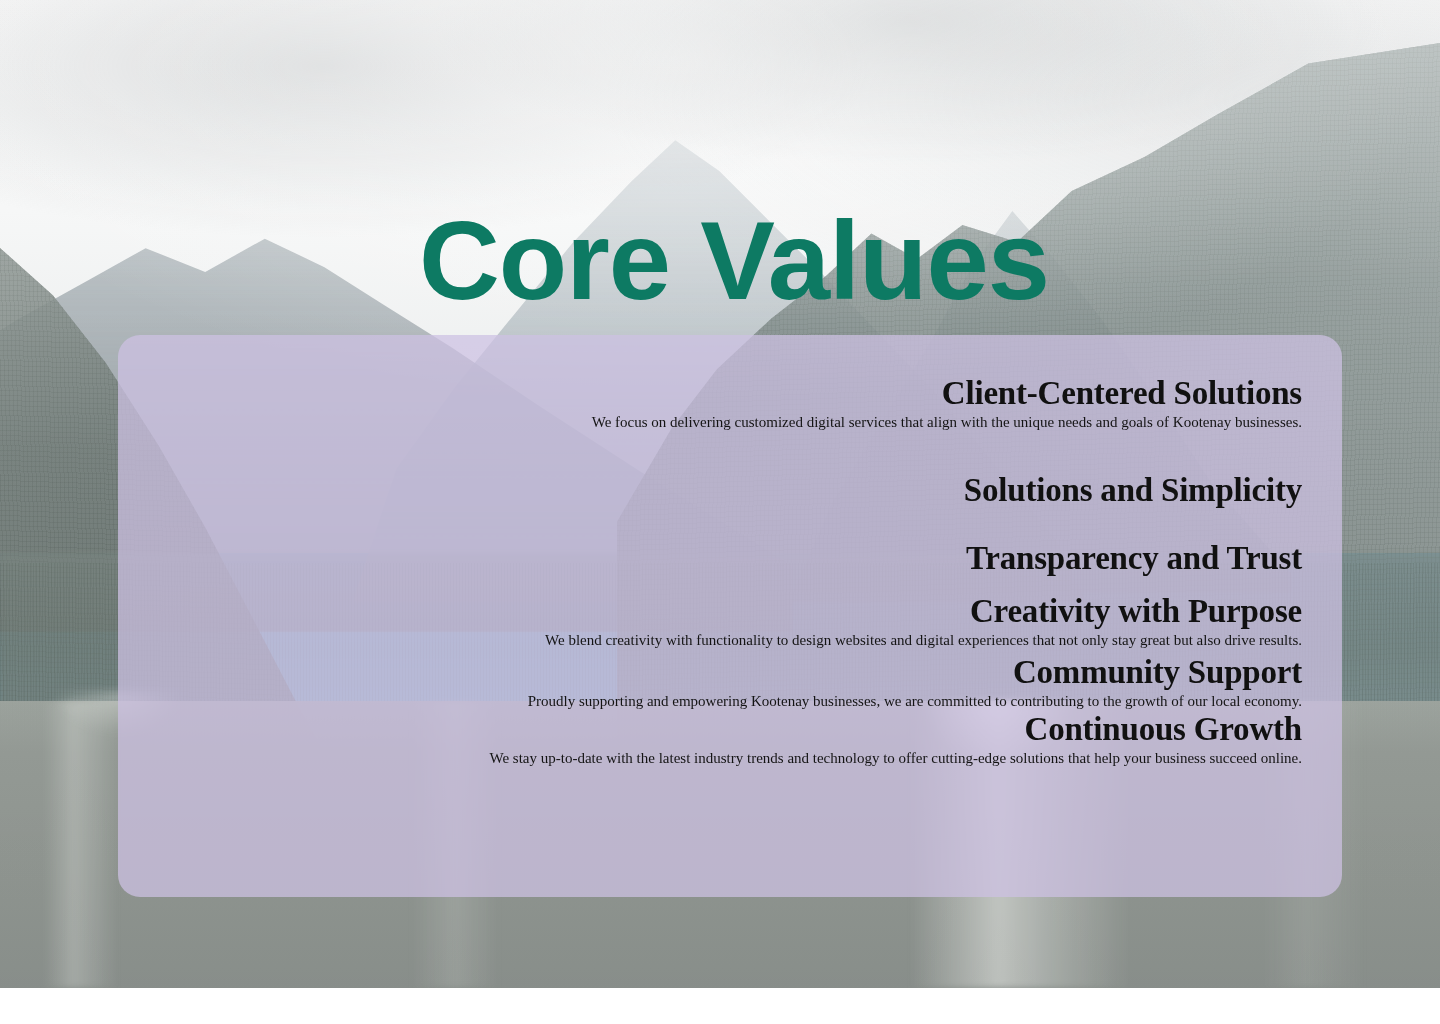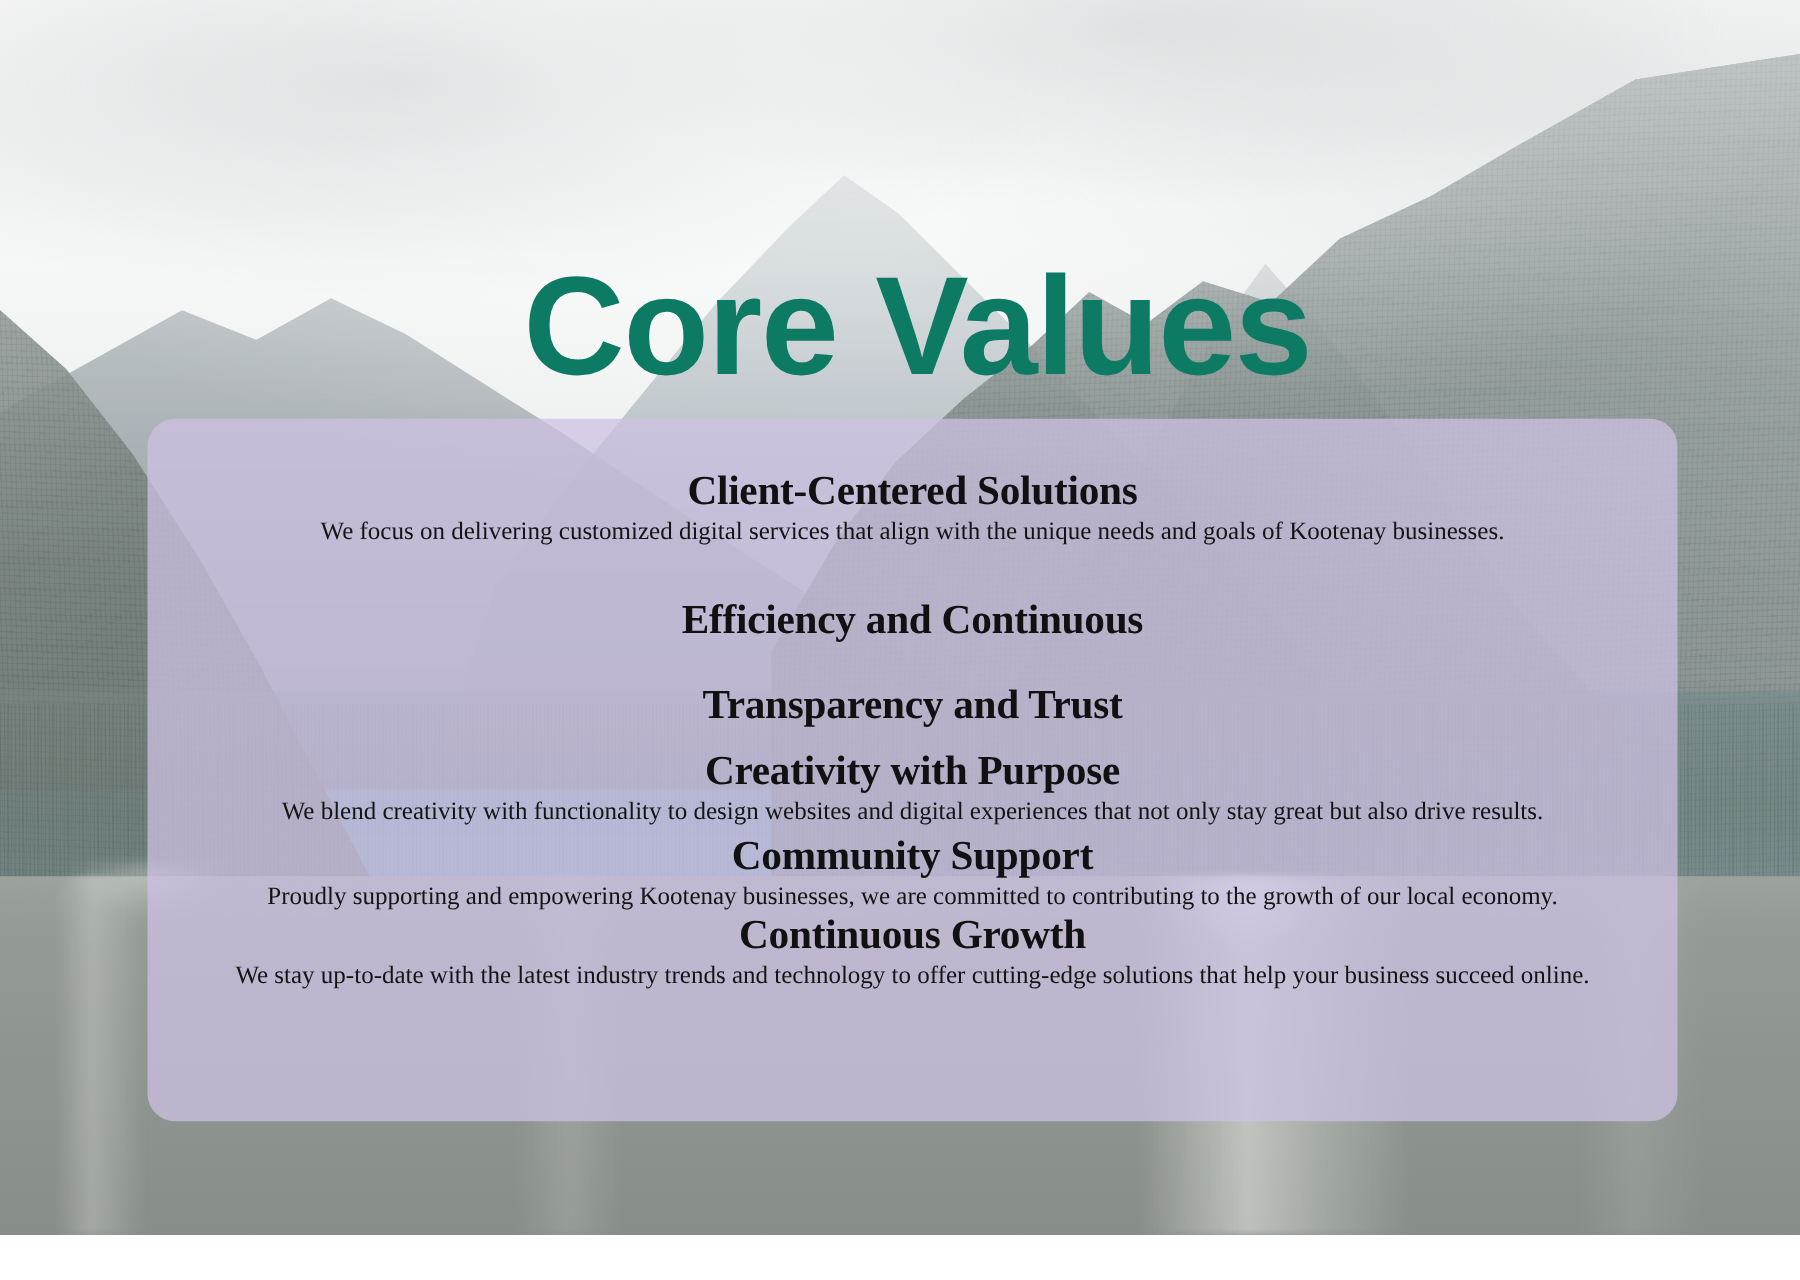--- a/index.html
+++ b/index.html
@@ -241,38 +241,38 @@
     width: 1224px;
     height: 562px;
     border-radius: 22px;
     background: rgba(205, 193, 227, 0.74);
     box-sizing: border-box;
     padding: 28px 40px 24px 40px;
     overflow: hidden;
   }
 
   .value-block {
-    text-align: center;
+    text-align: right;
     margin-bottom: 5px;
   }
   .value-block:last-child { margin-bottom: 0; }
 
   .value-title {
     font-family: "Liberation Serif", serif;
     font-weight: 700;
     font-size: 33px;
     line-height: 1.12;
     color: #111111;
     margin: 0 0 1px 0;
     letter-spacing: -0.2px;
   }
   .value-desc {
     font-family: "Liberation Serif", serif;
     font-weight: 400;
-    font-size: 20px;
+    font-size: 15px;
     line-height: 1.25;
     color: #141414;
     margin: 0;
     white-space: nowrap;
   }
 
   
   .vb-0 { margin-top: 12px;  margin-bottom: 40px; }
   .vb-1 { margin-bottom: 31px; }
   .vb-2 { margin-bottom: 16px; }
@@ -308,21 +308,21 @@
   <h1 id="page-title">Core Values</h1>
 
   <section id="values-card">
 
     <div class="value-block vb-0">
       <h2 class="value-title">Client-Centered Solutions</h2>
       <p class="value-desc">We focus on delivering customized digital services that align with the unique needs and goals of Kootenay businesses.</p>
     </div>
 
     <div class="value-block vb-1">
-      <h2 class="value-title">Efficiency and Continuous</h2>
+      <h2 class="value-title">Solutions and Simplicity</h2>
     </div>
 
     <div class="value-block vb-2">
       <h2 class="value-title">Transparency and Trust</h2>
     </div>
 
     <div class="value-block vb-3">
       <h2 class="value-title">Creativity with Purpose</h2>
       <p class="value-desc">We blend creativity with functionality to design websites and digital experiences that not only stay great but also drive results.</p>
     </div>

